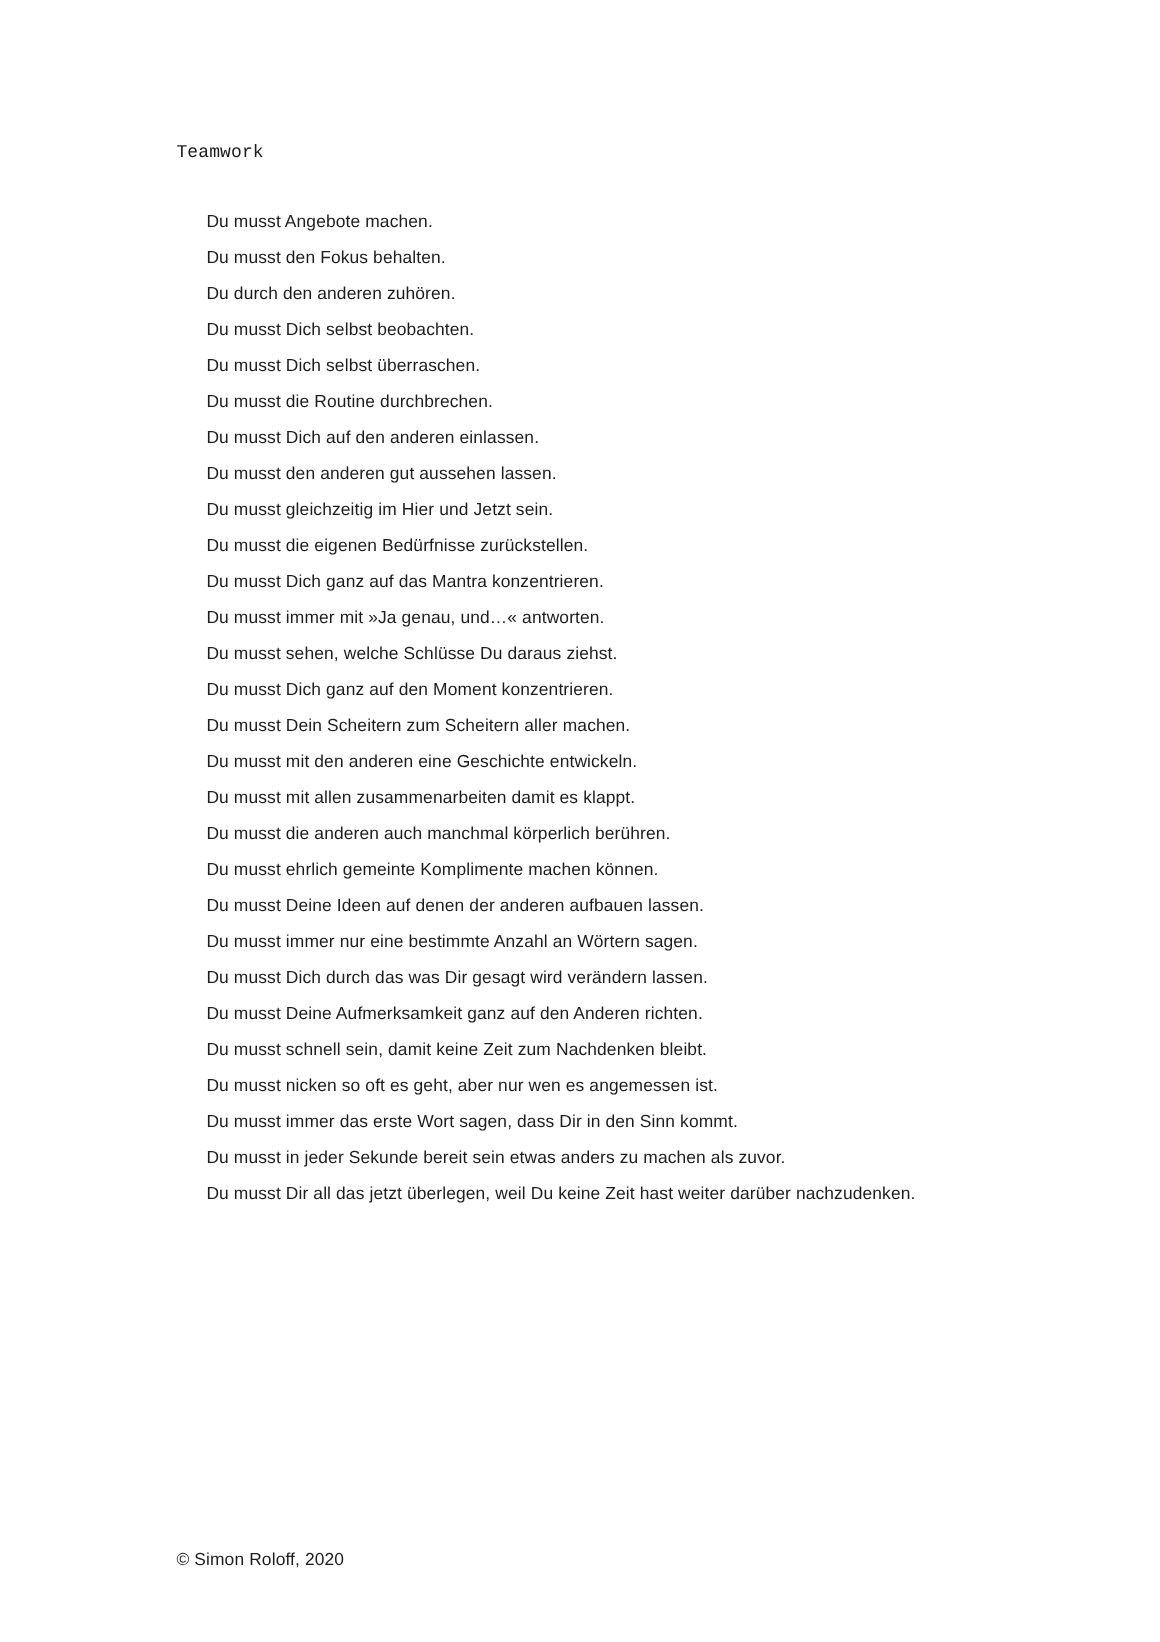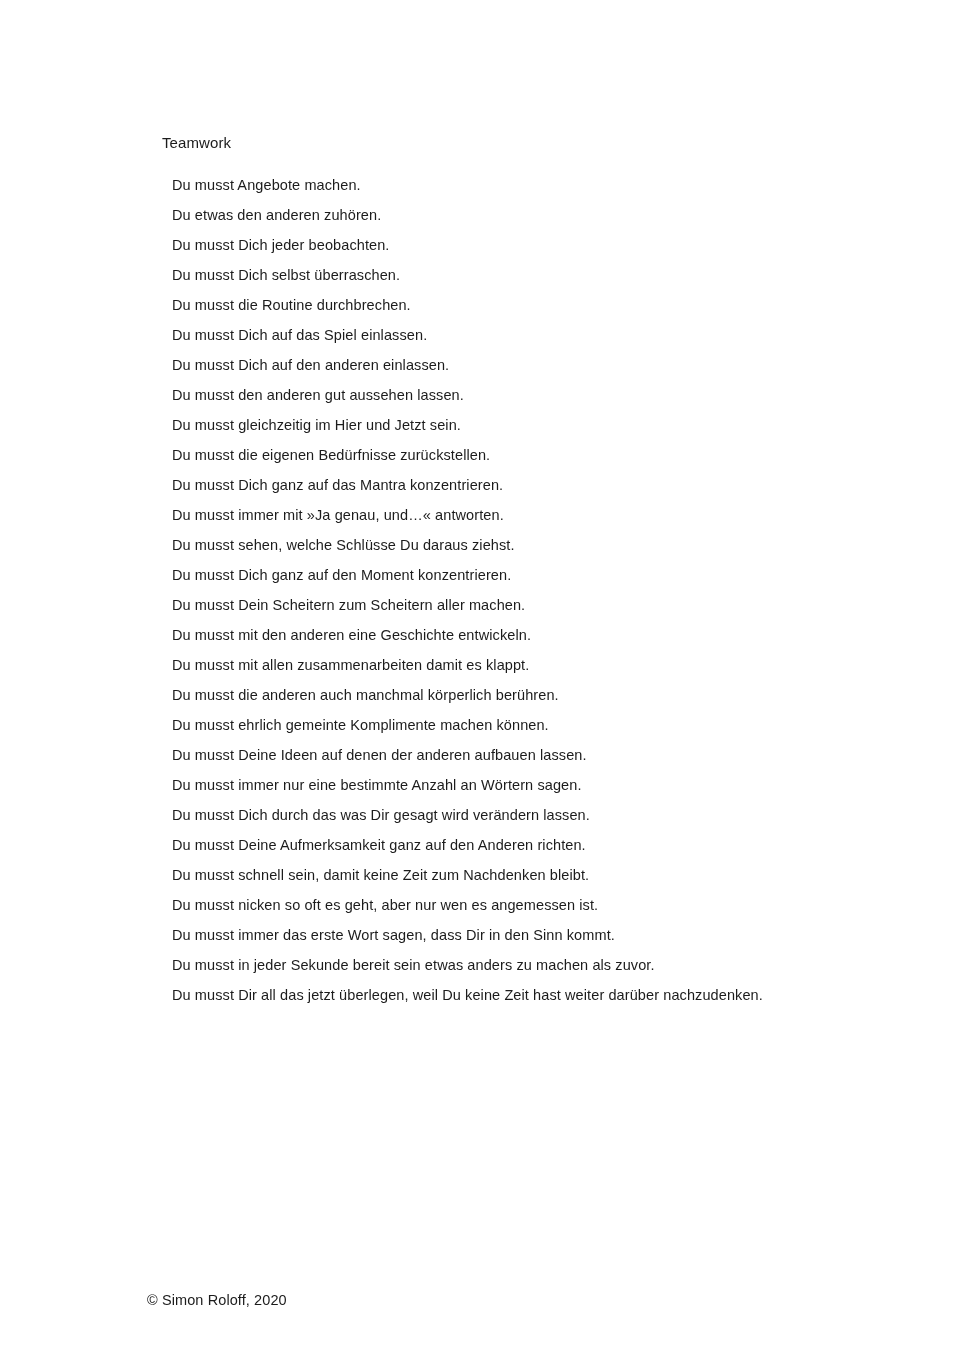--- a/index.html
+++ b/index.html
@@ -14,25 +14,26 @@
     height: 1368px;
     background: #ffffff;
     font-family: "Liberation Sans", sans-serif;
     color: #1c1c1c;
     overflow: hidden;
   }
   .title {
     position: absolute;
     left: 147px;
     top: 119px;
-    margin: 15px;
+    margin: 0;
     font-size: 15px;
     font-weight: 400;
     color: #1c1c1c;
     letter-spacing: 0.1px;
+    font-family: Liberation Mono, monospace;
   }
   .statements {
     position: absolute;
     left: 172px;
     top: 170px;
   }
   .statements .line {
     margin: 0;
     font-size: 14.5px;
     line-height: 30px;
@@ -51,25 +52,25 @@
   }
 </style>
 </head>
 <body>
 
 <div class="page">
   <h1 class="title">Teamwork</h1>
 
   <div class="statements">
       <p class="line">Du musst Angebote machen.</p>
-      <p class="line">Du etwas den anderen zuhören.</p>
-      <p class="line">Du musst Dich jeder beobachten.</p>
+      <p class="line">Du musst den Fokus behalten.</p>
+      <p class="line">Du durch den anderen zuhören.</p>
+      <p class="line">Du musst Dich selbst beobachten.</p>
       <p class="line">Du musst Dich selbst überraschen.</p>
       <p class="line">Du musst die Routine durchbrechen.</p>
-      <p class="line">Du musst Dich auf das Spiel einlassen.</p>
       <p class="line">Du musst Dich auf den anderen einlassen.</p>
       <p class="line">Du musst den anderen gut aussehen lassen.</p>
       <p class="line">Du musst gleichzeitig im Hier und Jetzt sein.</p>
       <p class="line">Du musst die eigenen Bedürfnisse zurückstellen.</p>
       <p class="line">Du musst Dich ganz auf das Mantra konzentrieren.</p>
       <p class="line">Du musst immer mit »Ja genau, und…« antworten.</p>
       <p class="line">Du musst sehen, welche Schlüsse Du daraus ziehst.</p>
       <p class="line">Du musst Dich ganz auf den Moment konzentrieren.</p>
       <p class="line">Du musst Dein Scheitern zum Scheitern aller machen.</p>
       <p class="line">Du musst mit den anderen eine Geschichte entwickeln.</p>

